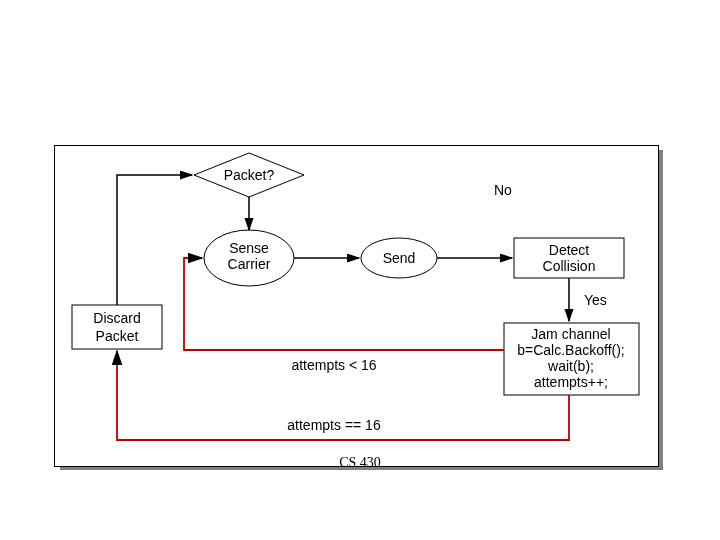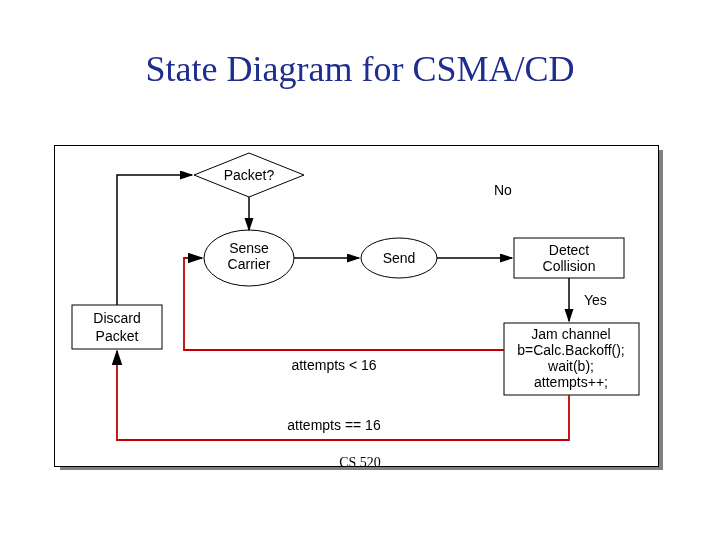--- a/index.html
+++ b/index.html
@@ -64,21 +64,20 @@
     font-family: "Times New Roman", serif;
     font-size: 14px;
     color: #000;
   }
 </style>
 </head>
 <body>
 
 <div class="slide">
 
-  <div class="title">State Diagram for CSMA/CD</div>
 
   <div class="outer-shadow"></div>
   <div class="outer-box"></div>
 
   <svg class="diagram" viewBox="0 0 605 322">
     <defs>
       <marker id="arrow" markerWidth="10" markerHeight="10" refX="8" refY="3" orient="auto" markerUnits="strokeWidth">
         <path d="M0,0 L0,6 L9,3 z" fill="#000"></path>
       </marker>
     </defs>
@@ -150,15 +149,15 @@
     <g>
       <polyline points="63,160 63,30 138,30" fill="none" stroke="#000" stroke-width="1.5" marker-end="url(#arrow)"></polyline>
     </g>
 
     <g>
       
     </g>
 
   </svg>
 
-  <div class="footer">CS 520</div>
+  <div class="footer">CS 430</div>
 
 </div>
 
 </body></html>

